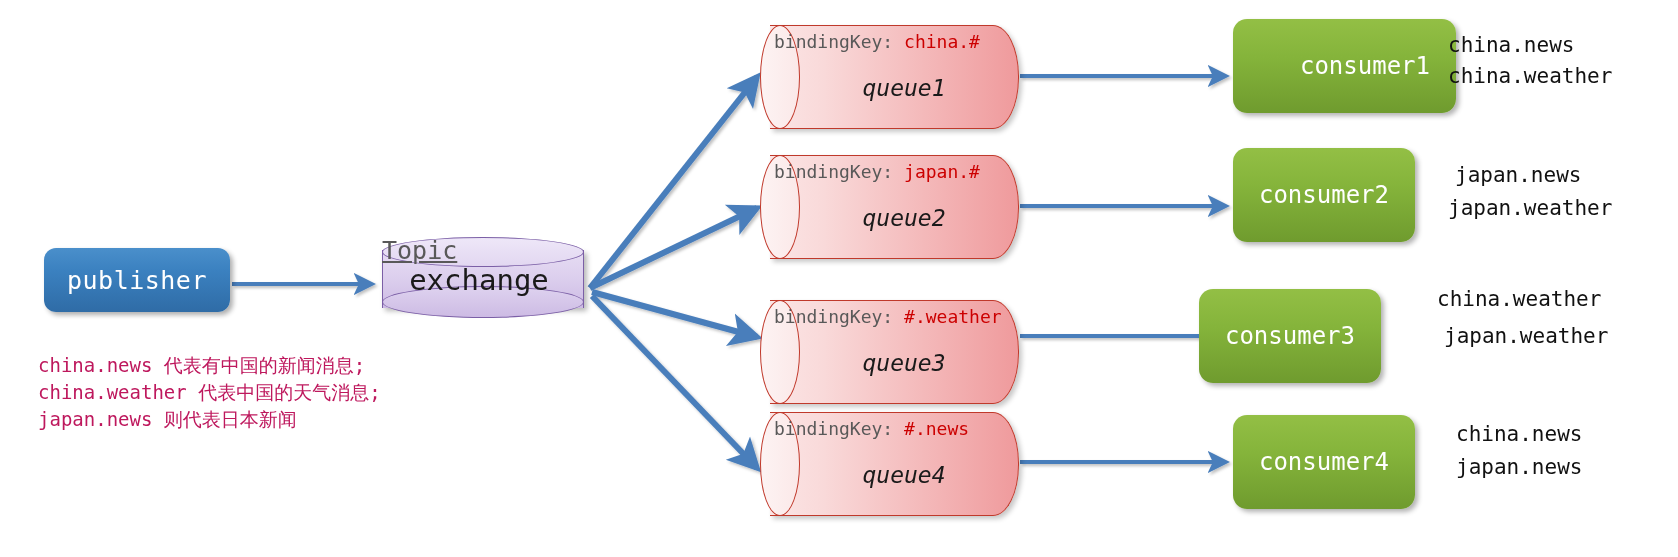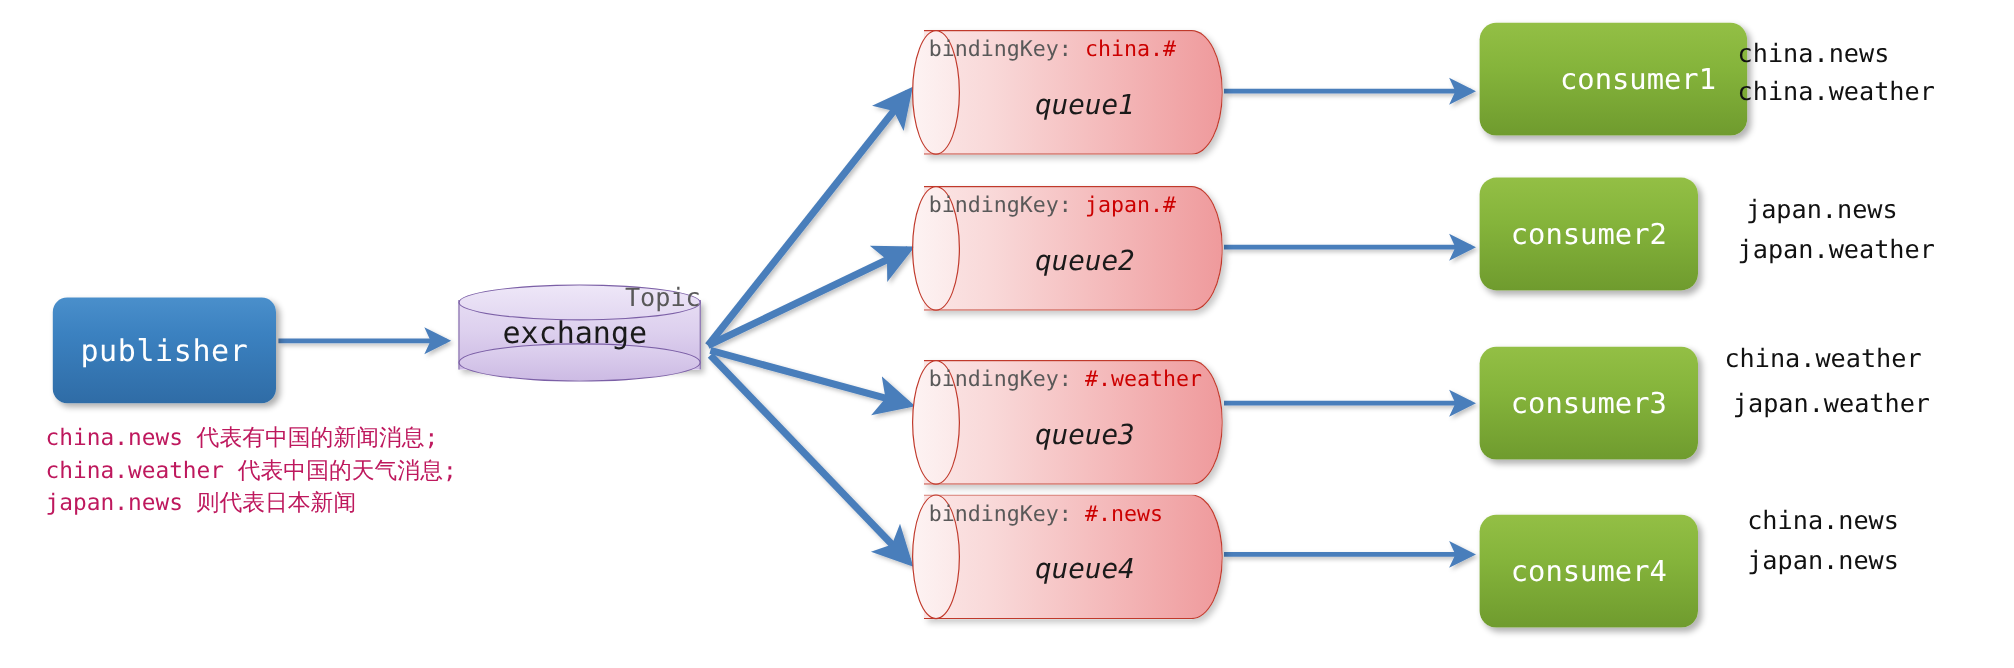--- a/index.html
+++ b/index.html
@@ -6,21 +6,21 @@
   body{
     width:1678px;height:557px;background:#ffffff;
     font-family:"DejaVu Sans Mono","Liberation Mono",monospace;
     overflow:hidden;position:relative;
   }
   #stage{position:absolute;left:0;top:0;width:1678px;height:557px;}
   svg#wires{position:absolute;left:0;top:0;width:1678px;height:557px;pointer-events:none;}
 
   
   .pub-box{
-    position:absolute;left:44px;top:248px;width:186px;height:88px;
+    position:absolute;left:44px;top:248px;width:186px;height:64px;
     border-radius:12px;
     background:linear-gradient(180deg,#4a8fcb 0%,#3b81c0 35%,#2f6ca6 100%);
     box-shadow:3px 3px 5px rgba(0,0,0,0.32);
     display:flex;align-items:center;justify-content:center;
     color:#ffffff;font-size:25px;letter-spacing:0.5px;
   }
 
   
   .exchange{
     position:absolute;left:382px;top:238px;width:202px;height:82px;
@@ -35,26 +35,26 @@
     position:absolute;left:0;top:48px;width:200px;height:30px;
     border:1.5px solid #7b5fa6;border-radius:50%;
     background:linear-gradient(180deg,#ded2ef 0%,#cdbbe4 100%);
   }
   .ex-top{
     position:absolute;left:0;top:-1px;width:200px;height:28px;
     border:1.5px solid #7b5fa6;border-radius:50%;
     background:linear-gradient(180deg,#eee7f8 0%,#e2d7f1 100%);
   }
   .ex-label-top{
-    position:absolute;left:0;top:-2px;width:202px;text-align:right;
-    font-size:21px;color:#595959;z-index:4;
+    position:absolute;left:0;top:-2px;width:202px;text-align:left;
+    font-size:25px;color:#595959;z-index:4;text-decoration:underline;
   }
   .ex-label-main{
     position:absolute;left:0;top:25px;width:194px;text-align:center;
-    font-size:25px;color:#1a1a1a;z-index:4;
+    font-size:29px;color:#1a1a1a;z-index:4;
   }
 
   
   .queue{position:absolute;width:258px;height:102px;}
   .q-body{
     position:absolute;left:10px;top:0;width:248px;height:102px;
     border-radius:0 26px 26px 0 / 0 51px 51px 0;
     background:linear-gradient(90deg,#fbe6e6 0%,#f9d9d9 22%,#f4b9ba 62%,#ef9a9c 100%);
     border-top:1.4px solid #c0392b;border-bottom:1.4px solid #c0392b;
     border-right:1.4px solid #c0392b;
@@ -176,24 +176,24 @@
     </div>
     <div class="q-name">queue4</div>
   </div>
 
   <div class="cons-box" style="left:1233px;top:19px;padding-left:41px;">
     <span>consumer1</span>
   </div>
   <div class="cons-box" style="left:1233px;top:148px;">
     <span>consumer2</span>
   </div>
-  <div class="cons-box" style="left:1233px;top:289px;">
+  <div class="cons-box" style="left:1199px;top:289px;">
     <span>consumer3</span>
   </div>
-  <div class="cons-box" style="left:1233px;top:429px;">
+  <div class="cons-box" style="left:1233px;top:415px;">
     <span>consumer4</span>
   </div>
 
   <div class="rk" style="left:1448px;top:33px;">china.news</div>
   <div class="rk" style="left:1448px;top:64px;">china.weather</div>
 
   <div class="rk" style="left:1455px;top:163px;">japan.news</div>
   <div class="rk" style="left:1448px;top:196px;">japan.weather</div>
 
   <div class="rk" style="left:1437px;top:287px;">china.weather</div>

